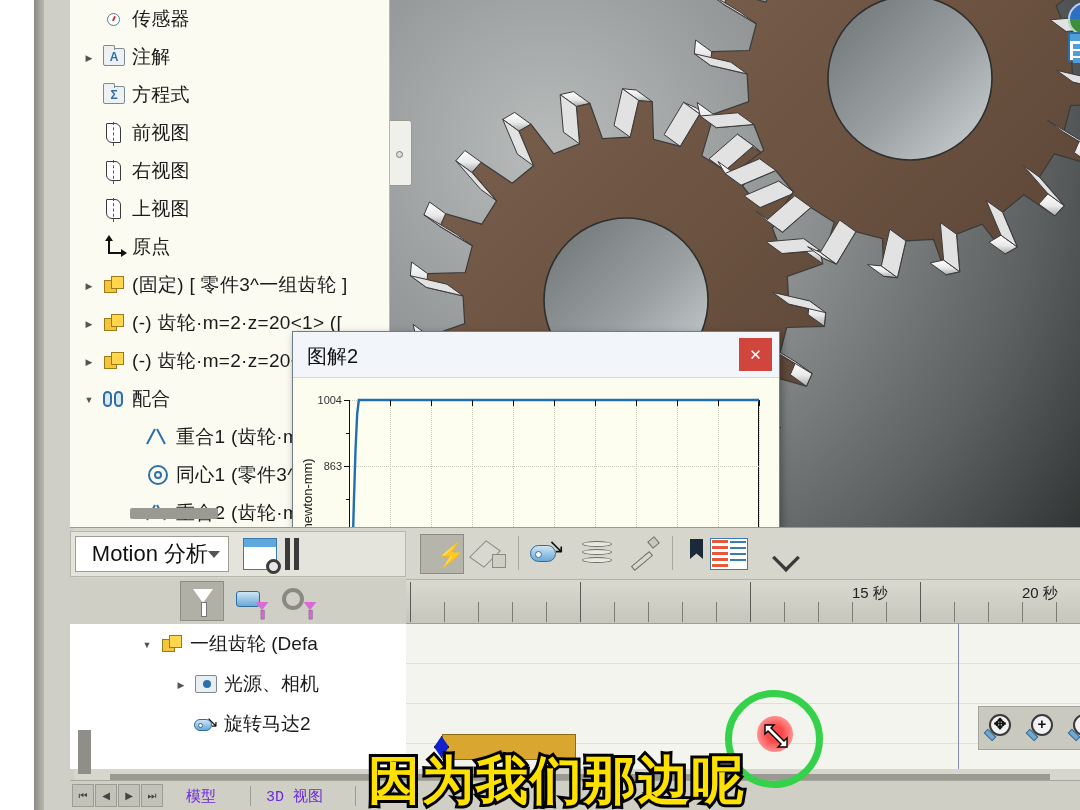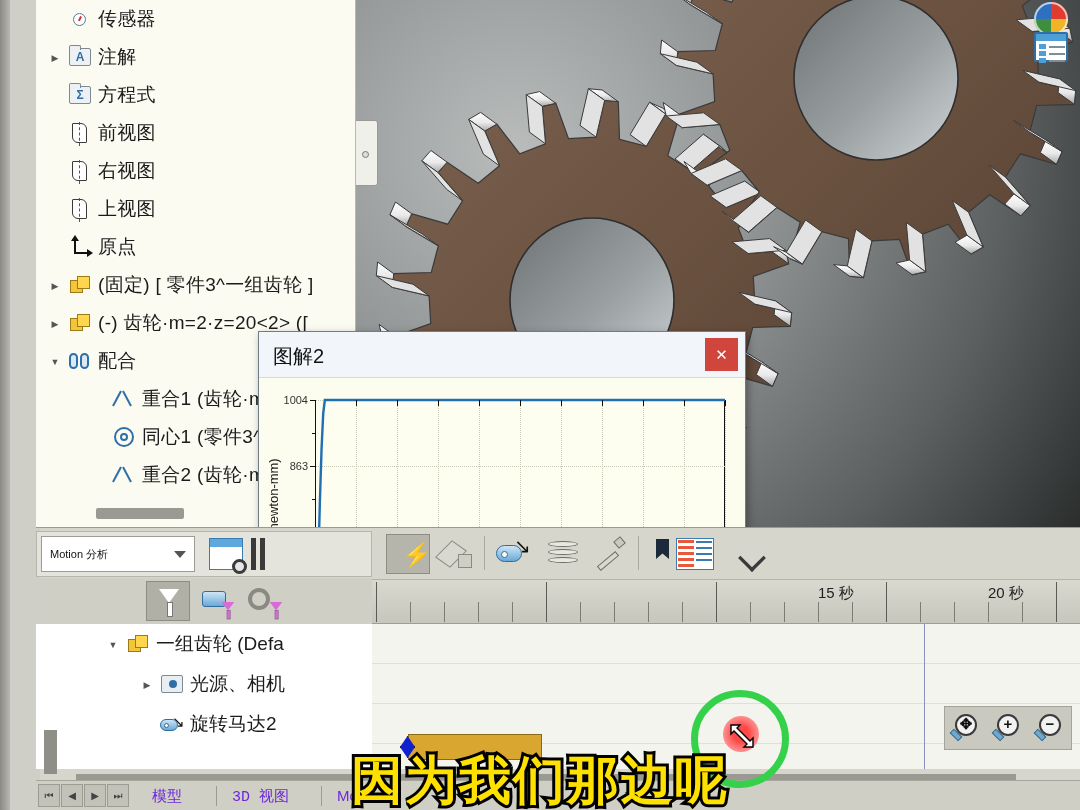--- a/index.html
+++ b/index.html
@@ -1,21 +1,21 @@
 <!DOCTYPE html>
 <html><head>
 <meta charset="utf-8">
 <style>
   * { box-sizing: border-box; margin: 0; padding: 0; }
   body {
     width: 1080px; height: 810px; overflow: hidden;
     font-family: "Liberation Sans", sans-serif;
     background: #ffffff; position: relative;
   }
-  #root { position: absolute; inset: 0; }
+  #root { position: absolute; inset: 0; margin-left: 34px; }
 
   
   .rail-left { position:absolute; left:0; top:0; width:36px; height:810px; background:#cfcfc8; }
   .rail-left-inner { position:absolute; left:0; top:0; width:10px; height:810px;
      background:linear-gradient(to right,#8a8a84,#b8b8b0); }
 
   
   .tree-panel { position:absolute; left:36px; top:0; width:320px; height:527px;
      background:#fbfbf2; border-right:1px solid #b9b9ae; overflow:hidden; }
   .tree-row { display:flex; align-items:center; height:38px; padding-left:8px; white-space:nowrap; }
@@ -125,21 +125,21 @@
   svg.series { position:absolute; left:0; top:0; width:410px; height:265px; overflow:visible; }
 
   
   .mm { position:absolute; left:36px; top:527px; width:1044px; height:283px; background:#d6d6cd;
      border-top:1px solid #9a9a92; }
   .mm-split { position:absolute; left:0; top:0; width:4px; height:283px; background:#cfcfc8; }
   .study-bar { position:absolute; left:0; top:3px; width:336px; height:46px; background:#e4e4dc;
      border:1px solid #b6b6ac; }
   .study-select { position:absolute; left:4px; top:4px; width:154px; height:36px; background:#fff;
      border:1px solid #9d9d94; display:flex; align-items:center; padding:0 8px; }
-  .study-select .v { font-size:11px; color:#111; flex:1; }
+  .study-select .v { font-size:22px; color:#111; flex:1;text-align:right; }
   .chev { width:0; height:0; border-left:6px solid transparent; border-right:6px solid transparent;
      border-top:7px solid #555; }
   .study-table-ico { position:absolute; left:172px; top:6px; width:34px; height:32px; background:#fff;
      border:1.6px solid #3b7cb0; }
   .study-table-ico .hb { position:absolute; left:0; right:0; top:0; height:8px; background:#5fa8dd; }
   .study-table-ico .gr { position:absolute; right:-5px; bottom:-5px; width:15px; height:15px;
      border-radius:50%; border:3px solid #3b3b3b; background:#e6e6e6; }
   .study-pause { position:absolute; left:214px; top:6px; width:16px; height:32px; }
   .study-pause i { position:absolute; top:0; width:5px; height:32px; background:#3a3a3a; }
 
@@ -275,20 +275,30 @@
         </div>
         <div class="tree-row">
           <span class="tw closed"></span>
           <span class="ticon">
             <span class="ico-part">
               <span class="a"></span>
               <span class="b"></span>
             </span>
           </span>
           <span class="tlabel">(固定) [ 零件3^一组齿轮 ]</span>
+        </div>
+        <div class="tree-row">
+          <span class="tw closed"></span>
+          <span class="ticon">
+            <span class="ico-part">
+              <span class="a"></span>
+              <span class="b"></span>
+            </span>
+          </span>
+          <span class="tlabel">(-) 齿轮·m=2·z=20&lt;1&gt; ([</span>
         </div>
         <div class="tree-row">
           <span class="tw closed"></span>
           <span class="ticon">
             <span class="ico-part">
               <span class="a"></span>
               <span class="b"></span>
             </span>
           </span>
           <span class="tlabel">(-) 齿轮·m=2·z=20&lt;2&gt; ([</span>

